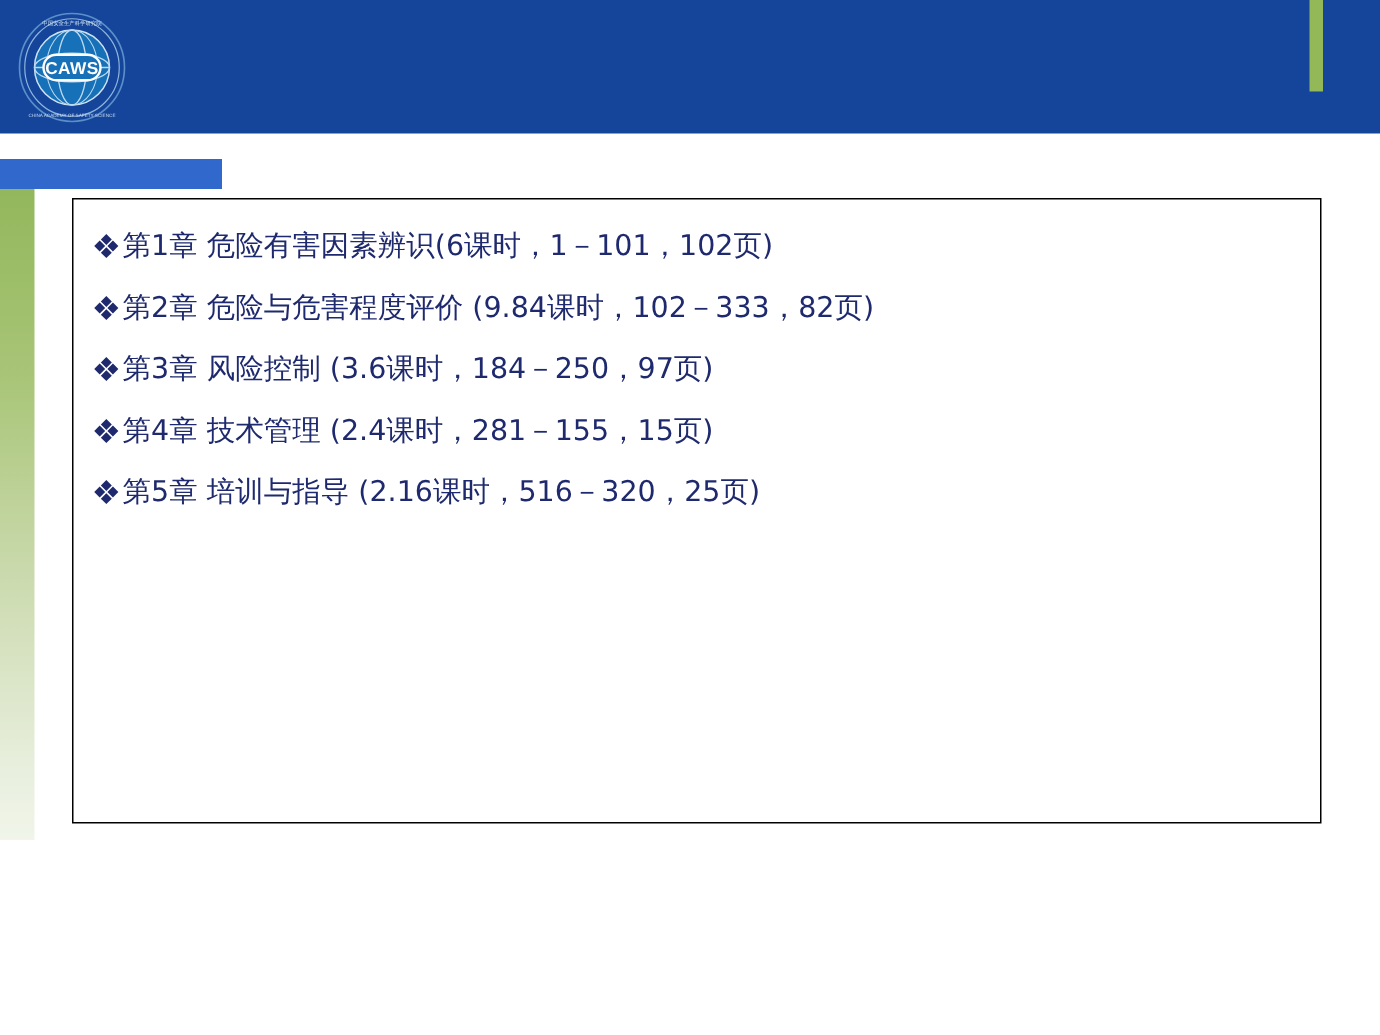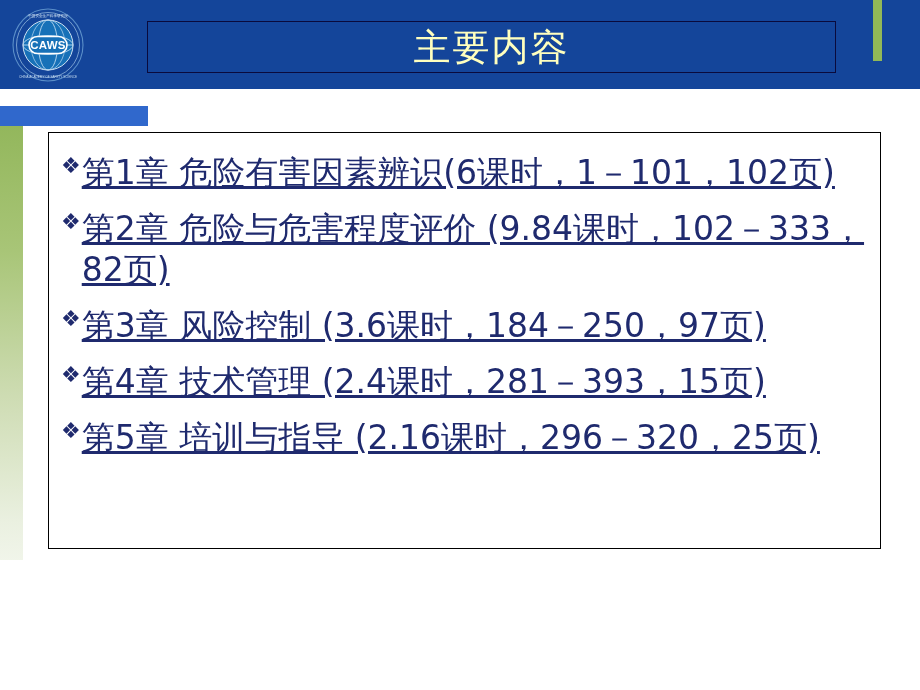--- a/index.html
+++ b/index.html
@@ -125,25 +125,24 @@
   .bullet-glyph {
     flex: 0 0 auto;
     color: #1f2a6e;
     font-size: 22px;
     line-height: 1.18;
     margin-right: 1px;
     font-family: "DejaVu Sans", sans-serif;
   }
   .bullet-text {
     flex: 1 1 auto;
-    font-size: 33px;
+    font-size: 19px;
     line-height: 1.24;
     letter-spacing: 0px;
     word-break: break-word;
-    text-decoration: underline;
   }
 
   
   .page-number {
     position: absolute;
     left: 851px;
     top: 661px;
     width: 28px;
     text-align: left;
     color: #3068cc;
@@ -173,23 +172,20 @@
       <text x="37" y="41.4" text-anchor="middle" fill="#ffffff" font-family="Liberation Sans, sans-serif" font-size="11.5" font-weight="bold" letter-spacing="0.3">CAWS</text>
       <g fill="#d7e7f5" font-family="DejaVu Sans, sans-serif" font-size="3.6">
         <text x="37" y="8.5" text-anchor="middle">中国安全生产科学研究院</text>
       </g>
       <g fill="#c6dcf0" font-family="Liberation Sans, sans-serif" font-size="3.1">
         <text x="37" y="70" text-anchor="middle">CHINA ACADEMY OF SAFETY SCIENCE</text>
       </g>
     </svg>
   </div>
 
-  <div class="title-box">
-    <div class="title-text">主要内容</div>
-  </div>
 
   <div class="green-tick"></div>
 
   <div class="blue-accent"></div>
 
   <div class="green-strip"></div>
 
   <div class="content-box">
     <ul class="bullet-list">
       <li class="bullet-item">
@@ -199,24 +195,24 @@
       <li class="bullet-item">
         <span class="bullet-glyph">❖</span>
         <span class="bullet-text">第2章  危险与危害程度评价 (9.84课时，102－333，82页)</span>
       </li>
       <li class="bullet-item">
         <span class="bullet-glyph">❖</span>
         <span class="bullet-text">第3章  风险控制 (3.6课时，184－250，97页)</span>
       </li>
       <li class="bullet-item">
         <span class="bullet-glyph">❖</span>
-        <span class="bullet-text">第4章  技术管理 (2.4课时，281－393，15页)</span>
-      </li>
-      <li class="bullet-item">
-        <span class="bullet-glyph">❖</span>
-        <span class="bullet-text">第5章  培训与指导 (2.16课时，296－320，25页)</span>
+        <span class="bullet-text">第4章  技术管理 (2.4课时，281－155，15页)</span>
+      </li>
+      <li class="bullet-item">
+        <span class="bullet-glyph">❖</span>
+        <span class="bullet-text">第5章  培训与指导 (2.16课时，516－320，25页)</span>
       </li>
     </ul>
   </div>
 
   <div class="page-number">3</div>
 
 </div>
 
 </body></html>

